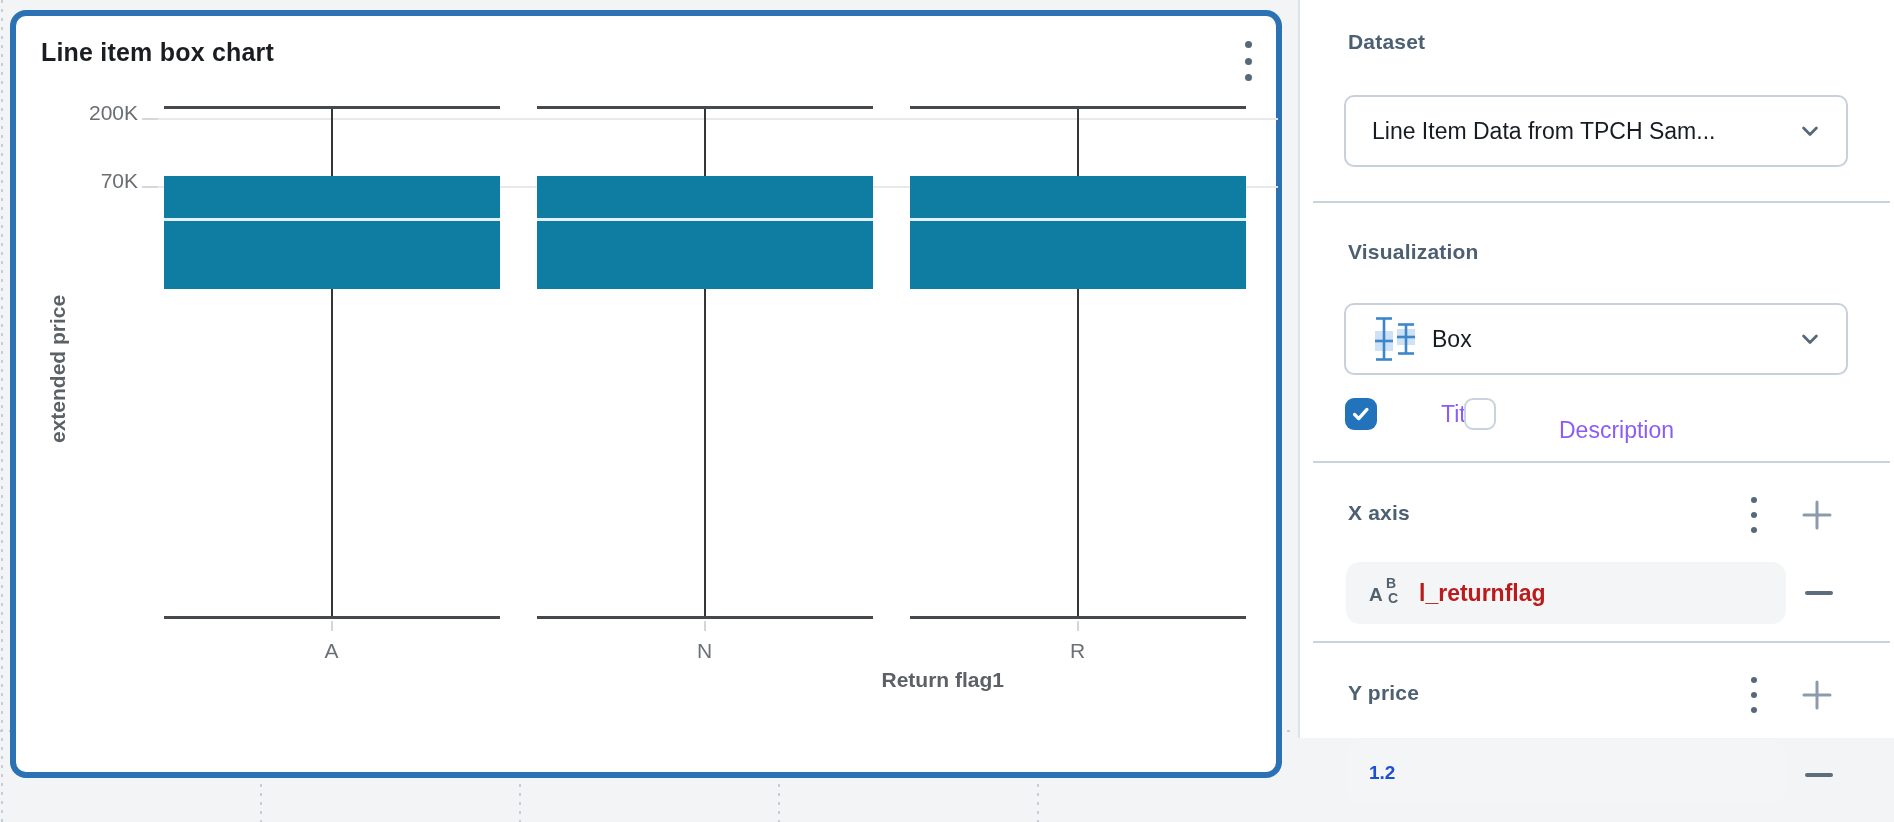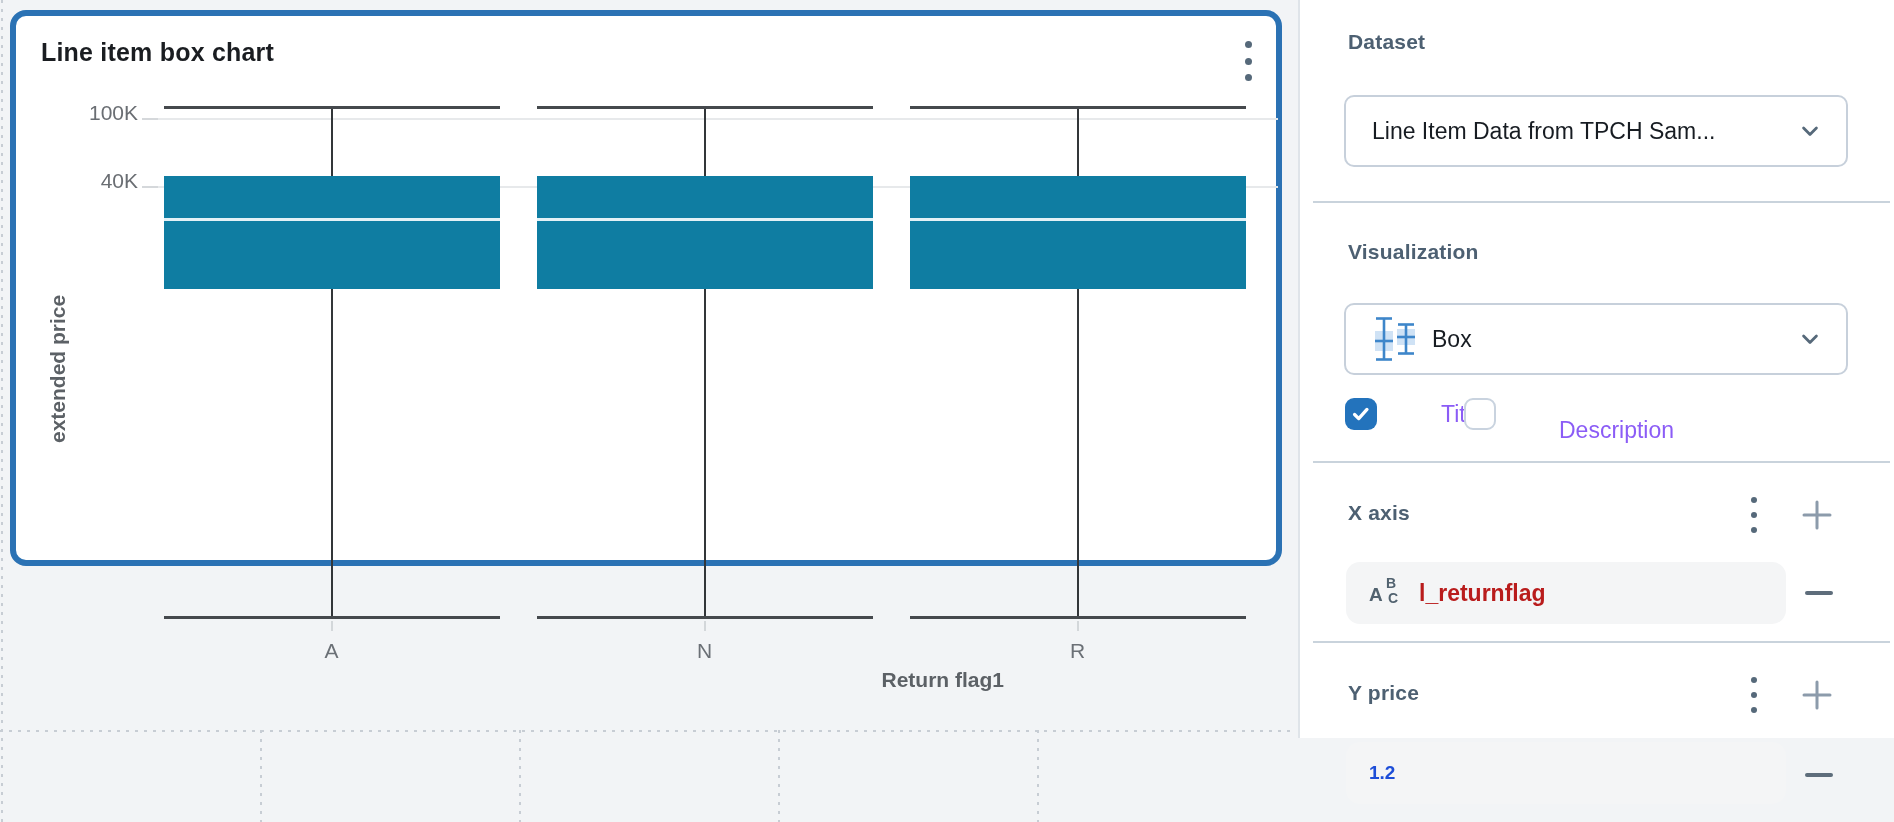--- a/index.html
+++ b/index.html
@@ -5,21 +5,21 @@
   html,body{margin:0;padding:0;background:#e9ecef;}
   *{box-sizing:border-box;}
   #app{position:relative;width:1894px;height:822px;background:#F2F4F6;overflow:hidden;
        font-family:"Liberation Sans","DejaVu Sans",sans-serif;}
 
   
   .vdash{position:absolute;width:2px;background-image:repeating-linear-gradient(to bottom,#C7CDD4 0 3px,transparent 3px 9px);}
   .hdash{position:absolute;height:2px;background-image:repeating-linear-gradient(to right,#C7CDD4 0 3px,transparent 3px 9px);}
 
   
-  #card{position:absolute;left:10px;top:10px;width:1272px;height:556px;background:#fff;
+  #card{position:absolute;left:10px;top:10px;width:1272px;height:768px;background:#fff;
         border:6px solid #2B72B4;border-radius:16px;}
   #card-title{position:absolute;left:25px;top:22px;font-size:25px;font-weight:700;color:#1A1D21;letter-spacing:.2px;}
   .kebab{display:flex;flex-direction:column;align-items:center;}
   .kebab i{display:block;border-radius:50%;background:#56697A;}
   #card-kebab{position:absolute;left:1218px;top:25px;width:28px;height:40px;justify-content:space-between;cursor:pointer;}
   #card-kebab i{width:7px;height:7px;}
 
   
   .gridline{position:absolute;left:142px;width:1120px;height:2px;background:#E7E9EB;}
   .tickdash{position:absolute;left:126px;width:16px;height:2px;background:#D5D8DB;}
@@ -79,24 +79,24 @@
   <div id="card">
     <div id="card-title">Line item box chart</div>
     <div id="card-kebab" class="kebab">
         <i></i>
         <i></i>
         <i></i>
       </div>
     <div id="plot">
         <div class="gridline" style="top:102px"></div>
         <div class="tickdash" style="top:102px"></div>
-        <div class="ytick" style="top:85px">100K</div>
+        <div class="ytick" style="top:85px">200K</div>
         <div class="gridline" style="top:170px"></div>
         <div class="tickdash" style="top:170px"></div>
-        <div class="ytick" style="top:153px">40K</div>
+        <div class="ytick" style="top:153px">70K</div>
         <div class="cap" style="left:147.5px;width:336px;top:90px"></div>
         <div class="whisker" style="left:314.5px;top:93px;height:67px"></div>
         <div class="boxrect" style="left:147.5px;width:336px;top:160px;height:113px;background:#0F7DA2"></div>
         <div class="median" style="left:147.5px;width:336px;top:202px;background:#E3F1F6"></div>
         <div class="whisker" style="left:314.5px;top:273px;height:327px"></div>
         <div class="cap" style="left:147.5px;width:336px;top:600px"></div>
         <div class="xtickdash" style="left:314.5px;top:605px"></div>
         <div class="xcat" style="left:255.5px;top:623px">A</div>
         <div class="cap" style="left:520.5px;width:336px;top:90px"></div>
         <div class="whisker" style="left:687.5px;top:93px;height:67px"></div>

